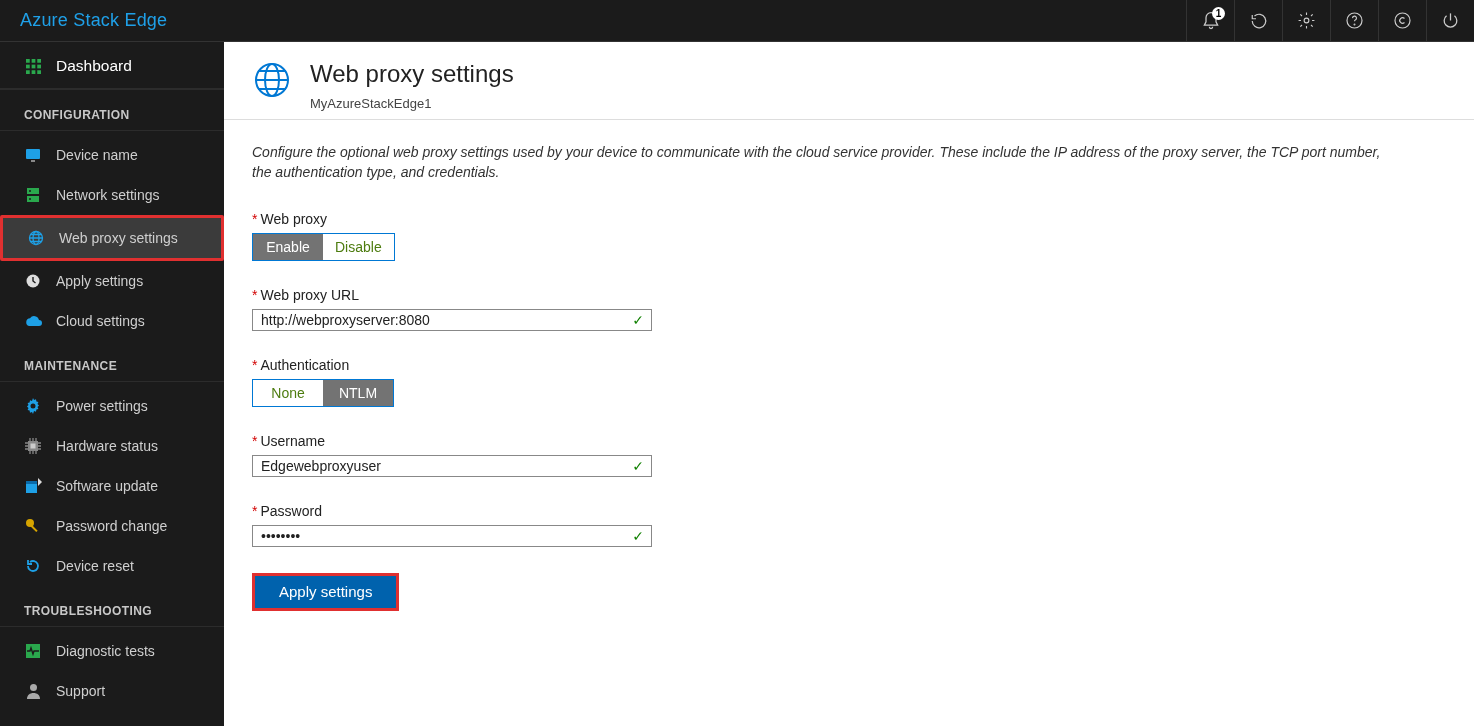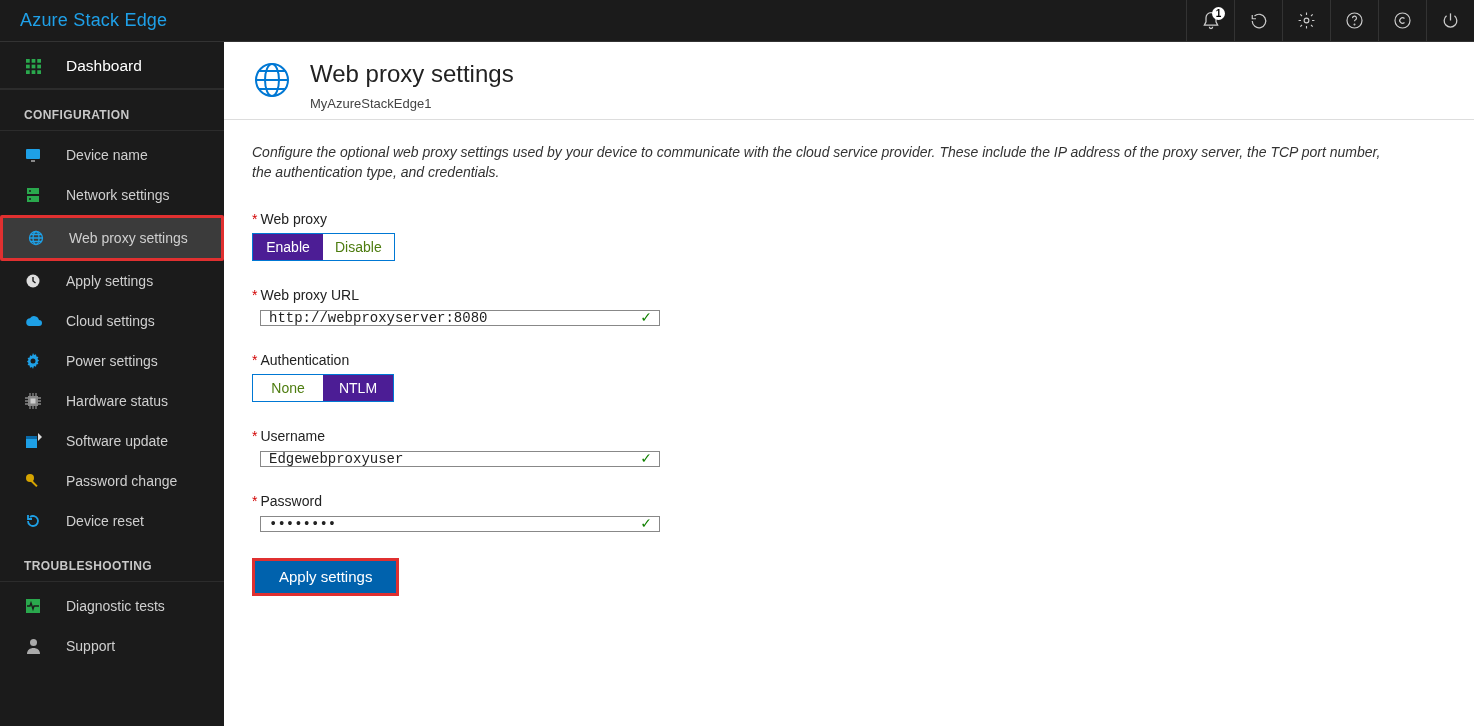--- a/index.html
+++ b/index.html
@@ -13,21 +13,21 @@
   .topbar-icons { display: flex; height: 100%; }
   .topbar-btn { width: 48px; display: flex; align-items: center; justify-content: center; border-left: 1px solid #333; cursor: pointer; position: relative; }
   .topbar-btn svg { stroke: #ccc; fill: none; }
   .badge { position: absolute; top: 7px; left: 25px; background: #fff; color: #000; border-radius: 8px; font-size: 10px; font-weight: 600; min-width: 13px; height: 13px; line-height: 13px; text-align: center; }
 
   
   .app-body { flex: 1; display: flex; min-height: 0; }
 
   
   .sidebar { width: 224px; background: #1b1b1b; color: #cfcfcf; overflow-y: auto; padding-bottom: 20px; }
-  .side-item { display: flex; align-items: center; gap: 24px; height: 40px; padding: 0 10px 0 24px; cursor: pointer; font-size: 14px; }
+  .side-item { display: flex; align-items: center; gap: 14px; height: 40px; padding: 0 10px 0 24px; cursor: pointer; font-size: 14px; }
   .side-item.dashboard { height: 48px; font-size: 15.5px; color: #fff; border-bottom: 2px solid #2c2c2c; padding-top:2px; }
   .side-item.active { background: #3b3b3b; }
   .side-heading { font-size: 12px; letter-spacing: 0.4px; color: #c8c8c8; padding: 18px 16px 8px 24px; font-weight: 600; border-bottom: 1px solid #2c2c2c; margin-bottom: 4px; }
   .side-ico { width: 18px; height: 18px; display: inline-flex; align-items: center; justify-content: center; flex-shrink: 0; }
   .highlight-border { border: 3px solid #e03030; border-radius: 2px; }
 
   
   .main { flex: 1; background: #fff; overflow: auto; padding: 0; }
   .page-header { display: flex; align-items: flex-start; gap: 18px; padding: 18px 28px 8px 28px; border-bottom: 1px solid #ddd; }
   .page-header-icon { color: #0078d4; }
@@ -36,24 +36,24 @@
 
   .content { padding: 22px 28px; max-width: 1200px; }
   .desc { color: #333; margin-bottom: 28px; line-height: 1.45; font-style: italic; }
 
   .field-group { margin-bottom: 26px; }
   .field-label { margin-bottom: 6px; font-size: 14px; color: #222; }
   .req { color: #d20000; margin-right: 3px; }
 
   .toggle-row { display: inline-flex; border: 1px solid #0078d4; height: 28px; }
   .toggle-btn { min-width: 70px; padding: 0 12px; display: flex; align-items: center; justify-content: center; font-size: 14px; cursor: pointer; background: #fff; color: #4d7c0f; }
-  .toggle-btn.on { background: #4c1d95; color: #fff; }
+  .toggle-btn.on { background: #737373; color: #fff; }
 
   .text-input-wrap { position: relative; display: inline-block; }
-  .text-input { width: 400px; height: 16px; border: 1px solid #888; padding: 2px 30px 2px 8px; font-size: 14px; font-family: Liberation Mono, monospace; color: #222; margin-left: 8px; }
+  .text-input { width: 400px; height: 22px; border: 1px solid #888; padding: 2px 30px 2px 8px; font-size: 14px; font-family: Liberation Sans, sans-serif; color: #222; }
   .check-mark { position: absolute; right: 8px; top: 50%; transform: translateY(-50%); color: #108000; font-size: 14px; pointer-events: none; }
 
   .apply-wrap { display: inline-block; border: 3px solid #e03030; border-radius: 0; }
   .apply-btn { background: #0062ad; color: #fff; border: none; height: 32px; padding: 0 24px; font-size: 15px; cursor: pointer; font-family: inherit; }
 </style>
 </head>
 <body>
 
 <div class="topbar">
   <div class="brand">Azure Stack Edge</div>
@@ -169,20 +169,21 @@
 
     <div class="side-item">
       <span class="side-ico">
         <svg width="18" height="14" viewBox="0 0 18 14">
             <path d="M5 12a4 4 0 0 1 1-7.8A5 5 0 0 1 15 6a3 3 0 0 1 0 6z" fill="#1ea0e6"></path>
           </svg>
       </span>
       <span>Cloud settings</span>
     </div>
 
+    <div class="side-heading">MAINTENANCE</div>
 
     <div class="side-item">
       <span class="side-ico">
         <svg width="16" height="16" viewBox="0 0 16 16" fill="#1ea0e6">
             <path d="M8 10.5A2.5 2.5 0 1 0 8 5.5a2.5 2.5 0 0 0 0 5zM8 0l1 2 2-.7.4 2.1 2 .7-.9 1.9 1.5 1.5-1.5 1.5.9 1.9-2 .7-.4 2.1-2-.7L8 16l-1-2-2 .7-.4-2.1-2-.7.9-1.9L2 8.5 3.5 7l-.9-1.9 2-.7L5 2.3 7 3z"></path>
           </svg>
       </span>
       <span>Power settings</span>
     </div>
 

